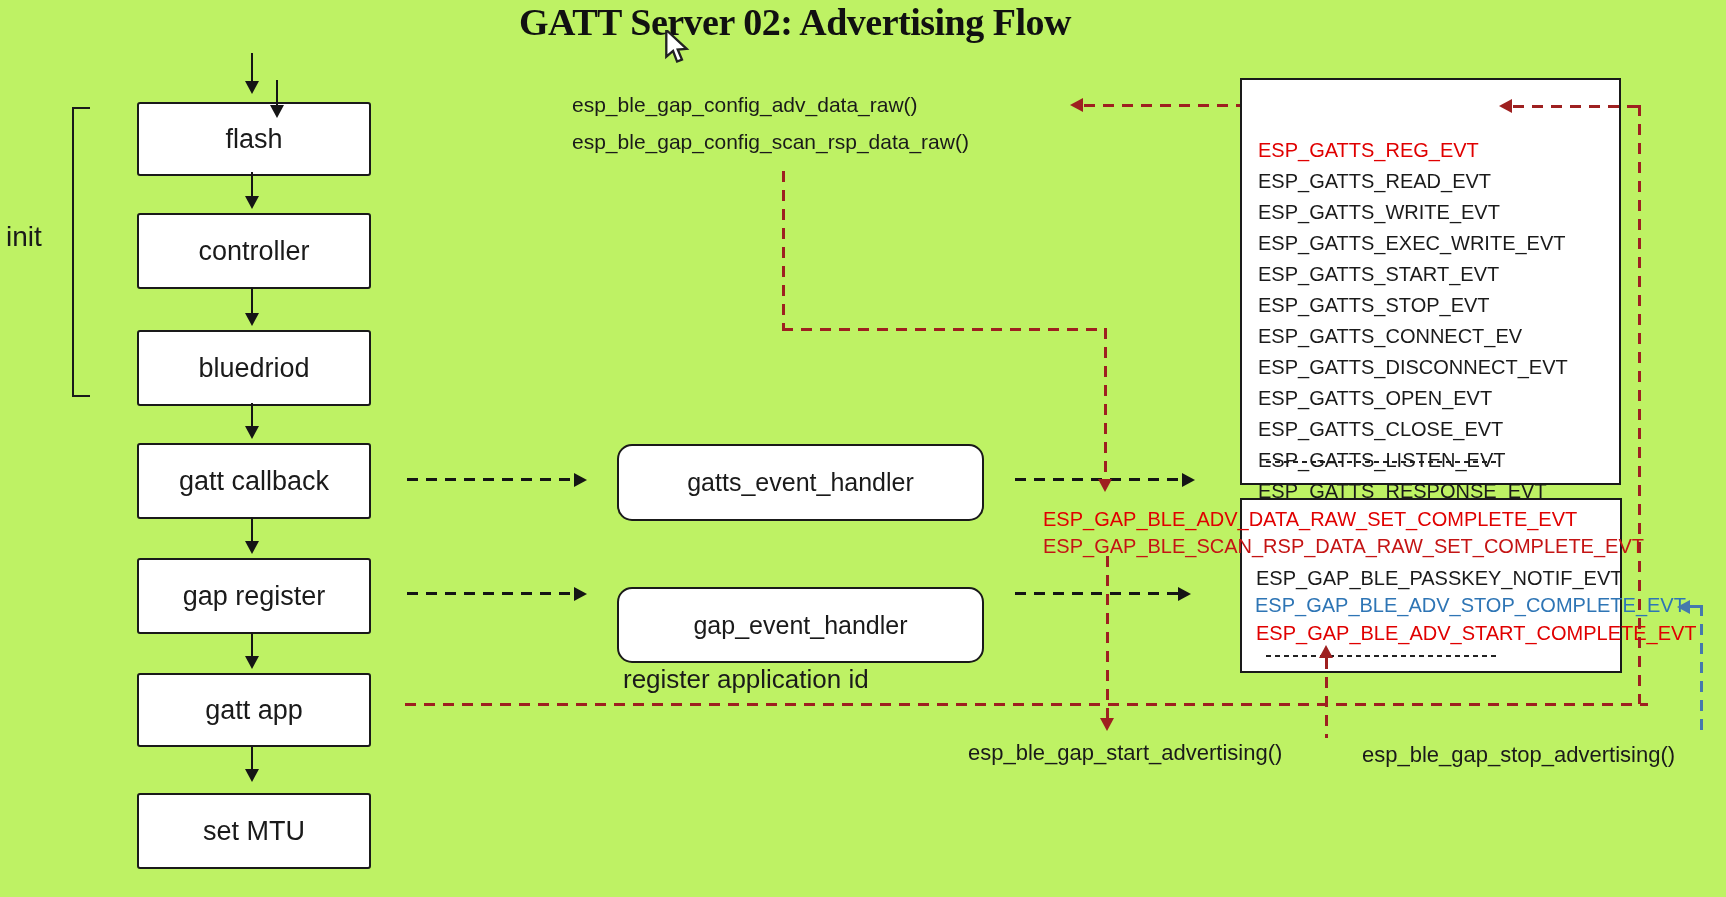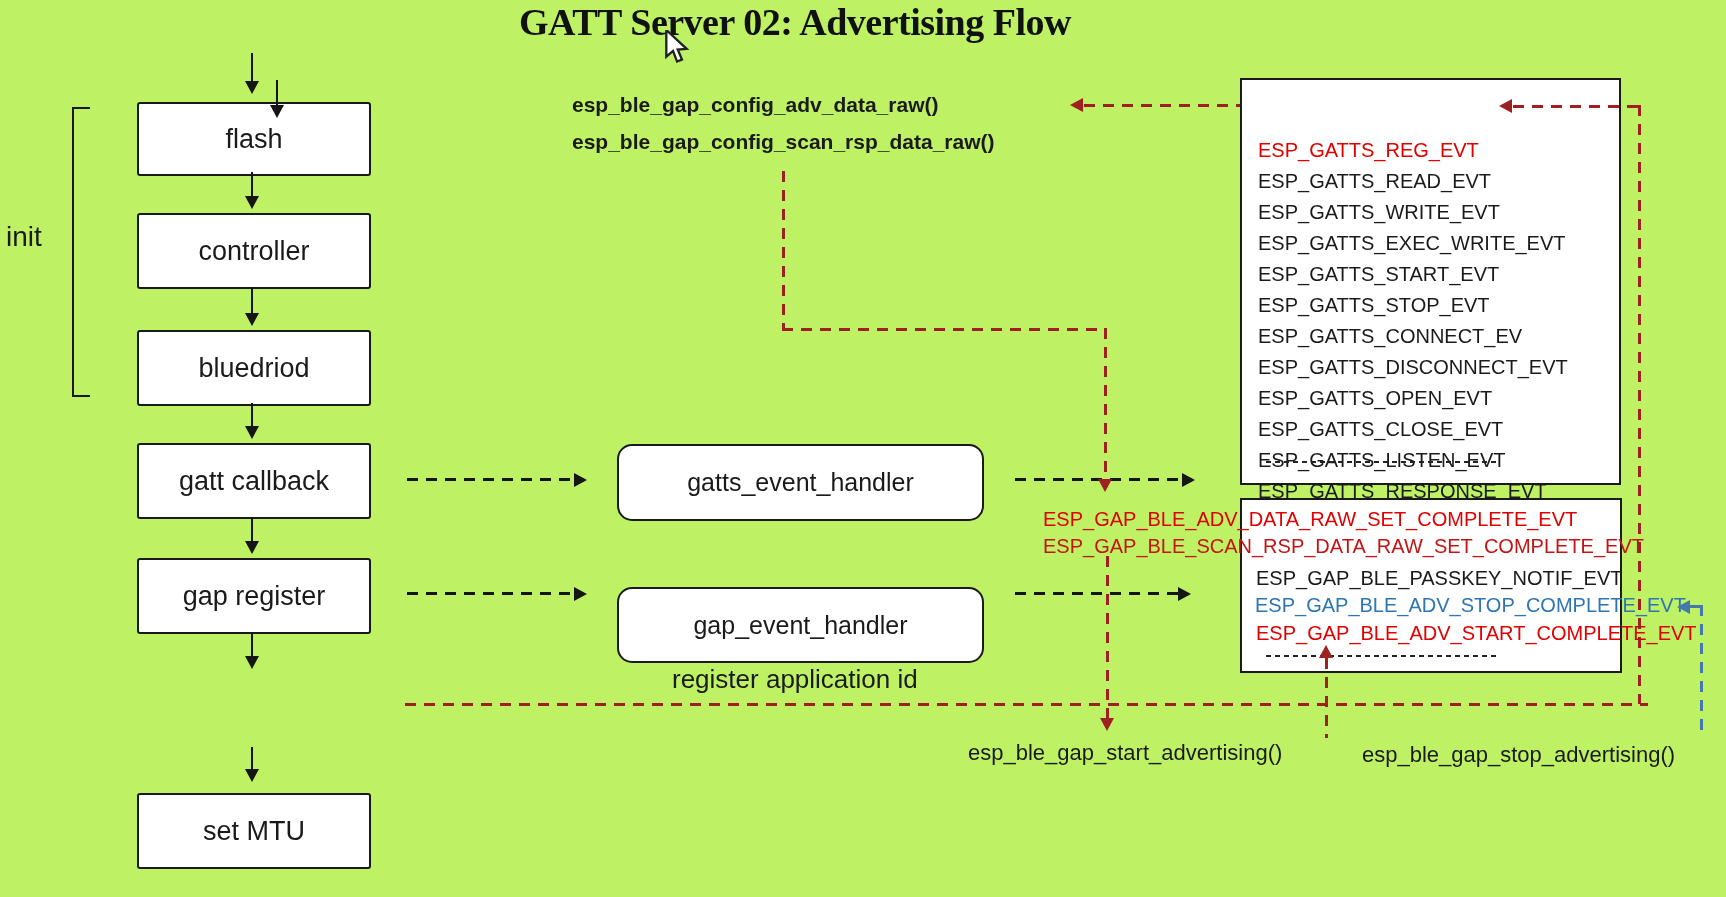--- a/index.html
+++ b/index.html
@@ -25,21 +25,21 @@
   .tri.right{border-top:7px solid transparent;border-bottom:7px solid transparent;border-left:13px solid currentColor;}
   .tri.left{border-top:7px solid transparent;border-bottom:7px solid transparent;border-right:13px solid currentColor;}
   .c-ink{color:#151515;}
   .c-red{color:#9e2020;}
   .c-blue{color:#4579ad;}
   .evt{font-size:20px;line-height:31px;white-space:nowrap;color:#1a1a1a;}
   .evt.red{color:#e00000;}
   .gap-evt{position:absolute;font-size:20px;line-height:22px;white-space:nowrap;}
   .bracket{position:absolute;left:72px;top:107px;width:16px;height:286px;
            border-left:2.6px solid #1a1a1a;border-top:2.6px solid #1a1a1a;border-bottom:2.6px solid #1a1a1a;}
-  .fn{font-size:21px;line-height:26px;font-weight:bold;}
+  .fn{font-size:21px;line-height:26px;}
   .cursor{position:absolute;left:664px;top:30px;}
 </style>
 </head>
 <body>
 
 <div id="stage">
 
   <div class="title">GATT Server 02: Advertising Flow</div>
 
   <div class="cursor">
@@ -58,20 +58,23 @@
       <span>controller</span>
     </div>
   <div class="fbox" style="top:330px;height:72px;">
       <span>bluedriod</span>
     </div>
   <div class="fbox" style="top:443px;height:72px;">
       <span>gatt callback</span>
     </div>
   <div class="fbox" style="top:558px;height:72px;">
       <span>gap register</span>
+    </div>
+  <div class="fbox" style="top:673px;">
+      <span>gatt app</span>
     </div>
   <div class="fbox" style="top:793px;height:72px;">
       <span>set MTU</span>
     </div>
 
   <div class="sv" style="left:251px;top:53px;height:29px;"></div>
   <div class="tri down c-ink" style="left:245px;top:81px;"></div>
   <div class="sv" style="left:276px;top:80px;height:26px;"></div>
   <div class="tri down c-ink" style="left:270px;top:105px;"></div>
   <div class="sv" style="left:251px;top:172px;height:25px;"></div>
@@ -149,17 +152,17 @@
 
   <div class="dh c-red" style="left:405px;top:703px;width:1243px;"></div>
   <div class="dv c-red" style="left:1638px;top:105px;height:599px;"></div>
   <div class="dh c-red" style="left:1513px;top:105px;width:127px;"></div>
   <div class="tri left c-red" style="left:1499px;top:99px;"></div>
 
   <div class="tri left c-blue" style="left:1677px;top:600px;"></div>
   <div class="dh c-blue" style="left:1690px;top:605px;width:13px;"></div>
   <div class="dv c-blue" style="left:1700px;top:605px;height:125px;"></div>
 
-  <div class="lbl" style="left:672px;top:664px;font-size:26px;">register application id</div>
+  <div class="lbl" style="left:623px;top:664px;font-size:26px;">register application id</div>
   <div class="lbl" style="left:968px;top:740px;font-size:22px;">esp_ble_gap_start_advertising()</div>
   <div class="lbl" style="left:1362px;top:742px;font-size:22px;">esp_ble_gap_stop_advertising()</div>
 
 </div>
 
 </body></html>

